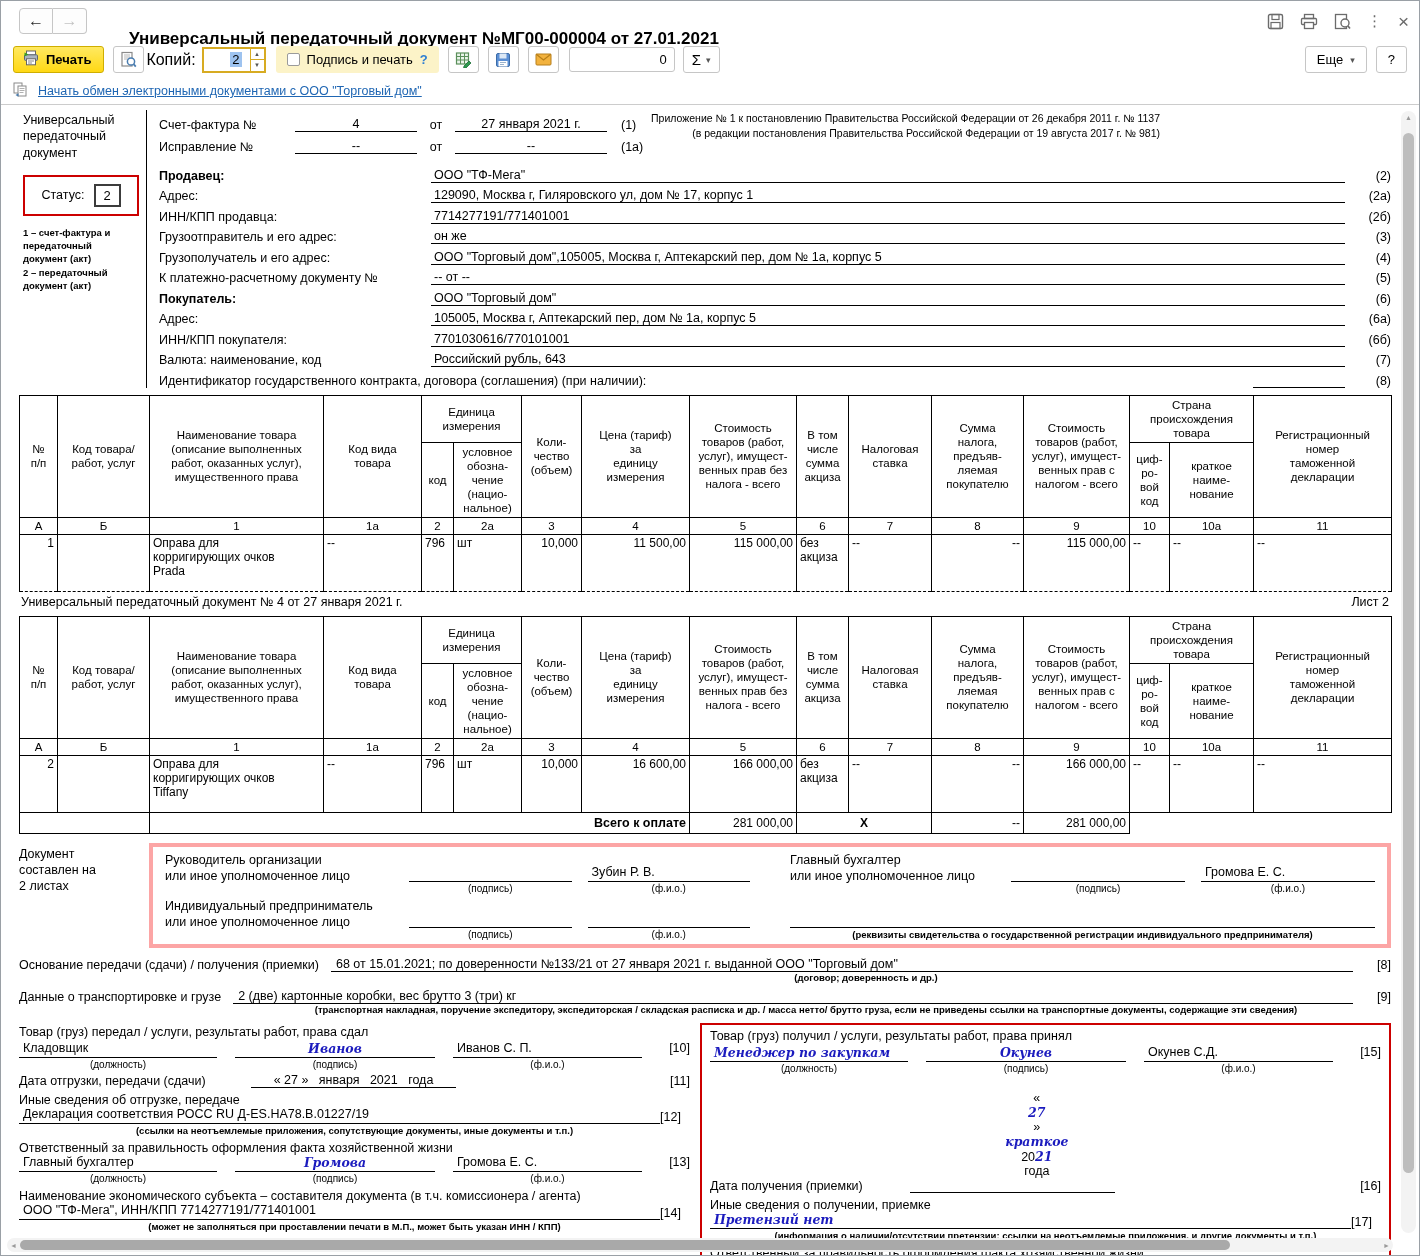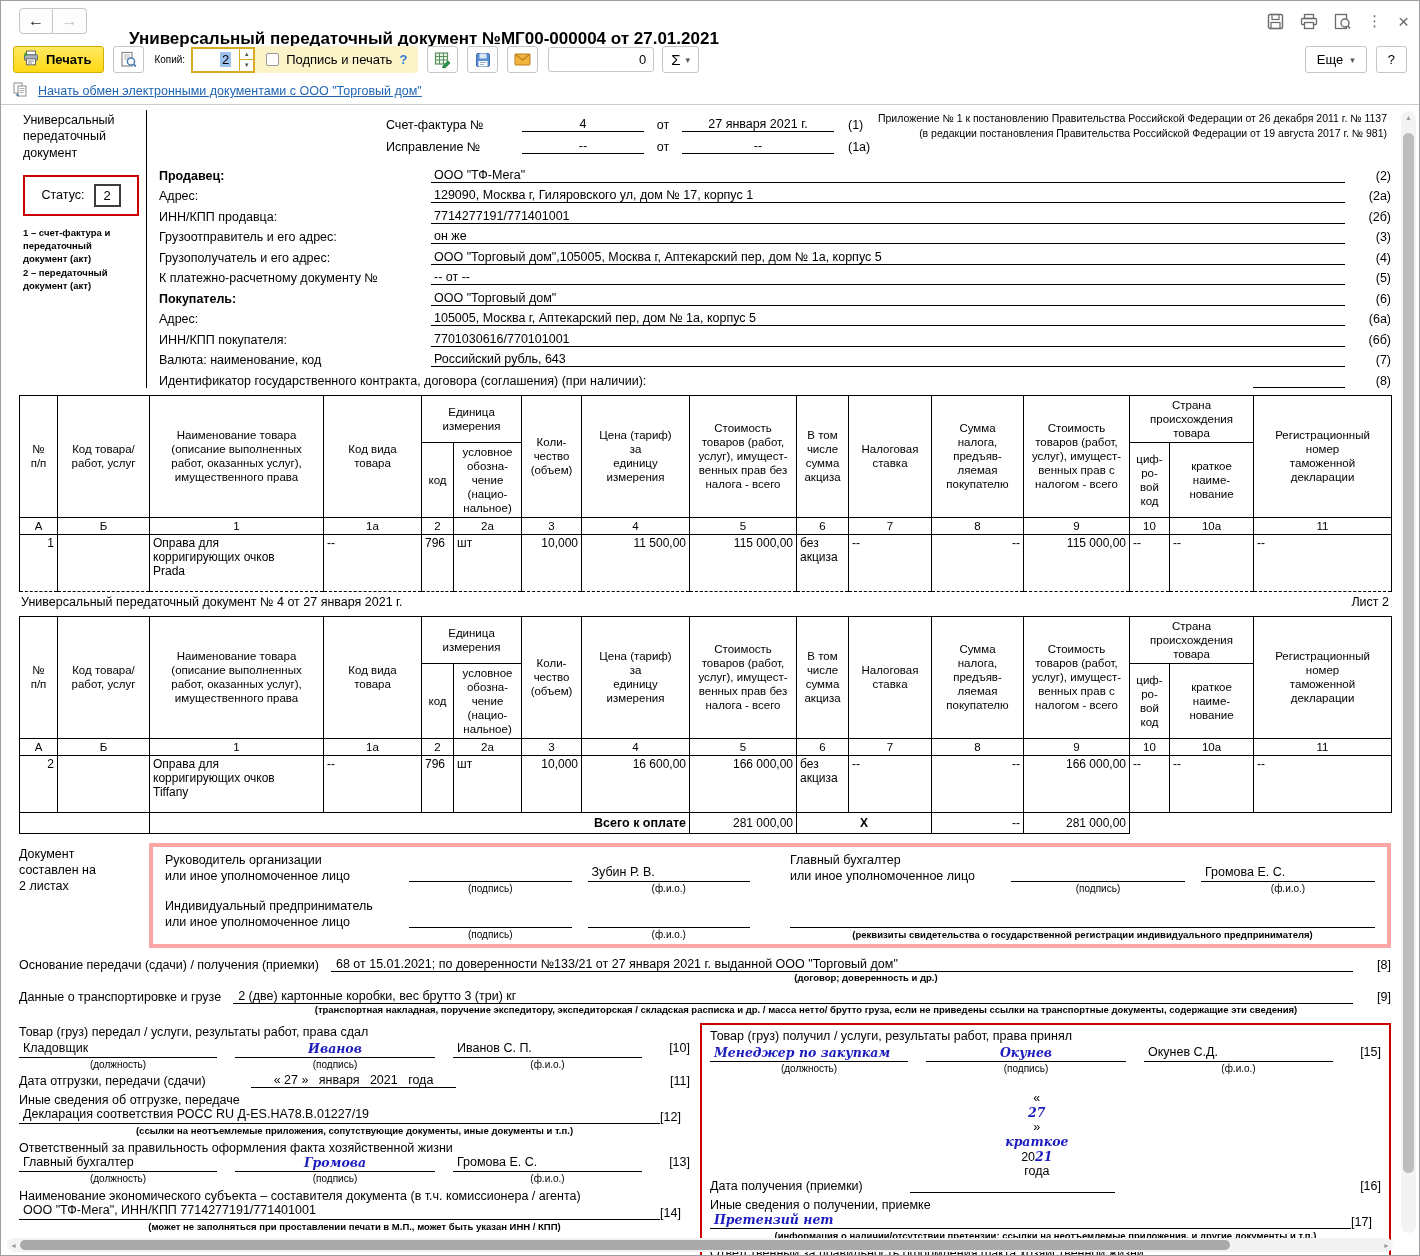--- a/index.html
+++ b/index.html
@@ -16,28 +16,28 @@
   .apptitle { font-size:17px; font-weight:bold; margin-left:42px; white-space:nowrap;margin-top:36px; }
   .winicons { margin-left:auto; display:flex; align-items:center; gap:16px; color:#6b6b6b; }
   .winicons svg { display:block; }
   .dots { font-size:15px; letter-spacing:0; color:#6b6b6b; }
   .closex { font-size:19px; color:#6b6b6b; line-height:1; }
 
   
   .toolbar { height:37px; display:flex; align-items:center; padding:0 12px; }
   .btn-print { display:flex; align-items:center; gap:7px; background:linear-gradient(#ffe961,#ffd814); border:1px solid #cfae00; border-radius:3px; height:27px; padding:0 12px 0 9px; font-size:13px; font-weight:bold; }
   .btn-sq { width:31px; height:27px; border:1px solid #c6c6c6; border-radius:3px; background:#fff; display:flex; align-items:center; justify-content:center; margin-left:9px; }
-  .copies-label { font-size:10px; margin-left:10px; }
+  .copies-label { font-size:16px; margin-left:2px; }
   .spinner { width:64px; height:26px; border:2px solid #d7ab22; display:flex; margin-left:6px; background:#fff; }
   .spinner .val { flex:1; display:flex; align-items:center; justify-content:flex-end; padding-right:8px; font-size:13px; }
   .spinner .val span { background:#9ec3ef; padding:0 2px; }
   .spin-arrows { width:14px; border-left:1px solid #d7ab22; display:flex; flex-direction:column; }
   .spin-arrows div { flex:1; display:flex; align-items:center; justify-content:center; font-size:6px; color:#555; }
   .spin-arrows div:first-child { border-bottom:1px solid #d7ab22; }
-  .signpanel { display:flex; align-items:center; gap:7px; background:#fcf3c8; border-radius:3px; height:27px; padding:0 11px; font-size:13px; }
+  .signpanel { display:flex; align-items:center; gap:7px; background:#fcf3c8; border-radius:3px; height:27px; padding:0 11px; margin-left:10px; font-size:13px; }
   .checkbox { width:13px; height:13px; border:1px solid #9b9b9b; background:#fff; border-radius:2px; }
   .qmark { color:#2d7ed3; font-weight:bold; }
   .counter-input { width:106px; height:25px; border:1px solid #c6c6c6; border-radius:3px; font-size:13px; display:flex; align-items:center; justify-content:flex-end; padding:0 7px; margin-left:10px; background:#fff; }
   .btn-sigma { height:27px; border:1px solid #c6c6c6; border-radius:3px; background:#fff; display:flex; align-items:center; padding:0 8px; gap:5px; font-size:15px; margin-left:8px; }
   .caret { font-size:9px; color:#555; }
   .right-tools { margin-left:auto; display:flex; gap:9px; }
   .btn-more, .btn-help { height:27px; border:1px solid #c6c6c6; border-radius:3px; background:#fff; font-size:13px; display:flex; align-items:center; padding:0 11px; gap:7px; }
 
   
   .linkrow { height:27px; display:flex; align-items:center; padding:0 12px; gap:9px; border-bottom:1px solid #cccccc; }
@@ -56,21 +56,21 @@
 
   
   .doc-head { display:flex; }
   .head-left { flex:0 0 128px; border-right:1px solid #000; padding:2px 5px 0 4px; }
   .form-title { font-size:12.5px; white-space:pre-line; line-height:1.3; }
   .status-wrap { border:2px solid #cc0000; padding:7px 4px; margin:14px 2px 10px 0; display:flex; align-items:center; justify-content:center; gap:9px; }
   .status-box { width:27px; height:23px; border:2px solid #3c3c3c; display:flex; align-items:center; justify-content:center; font-size:13px; }
   .legend { font-size:9.5px; font-weight:bold; white-space:pre-line; line-height:1.4; }
 
   .head-main { flex:1; padding-left:12px; }
-  .head-top { display:flex; justify-content:flex-end; }
+  .head-top { display:flex; justify-content:flex-start; }
   .inv-row { display:flex; align-items:flex-end; gap:8px; font-size:12.5px; height:22px; }
   .inv-label { width:128px; }
   .inv-line1 { width:122px; text-align:center; border-bottom:1px solid #000; }
   .ot { width:22px; text-align:center; }
   .inv-line2 { width:152px; text-align:center; border-bottom:1px solid #000; }
   .inv-code { width:36px; padding-left:6px; }
   .appendix { font-size:10.5px; text-align:right; white-space:pre-line; line-height:1.45; padding:1px 4px 0 0; }
 
   .frows { margin-top:8px; }
   .frow { display:flex; align-items:flex-end; min-height:20.5px; font-size:12.5px; }

